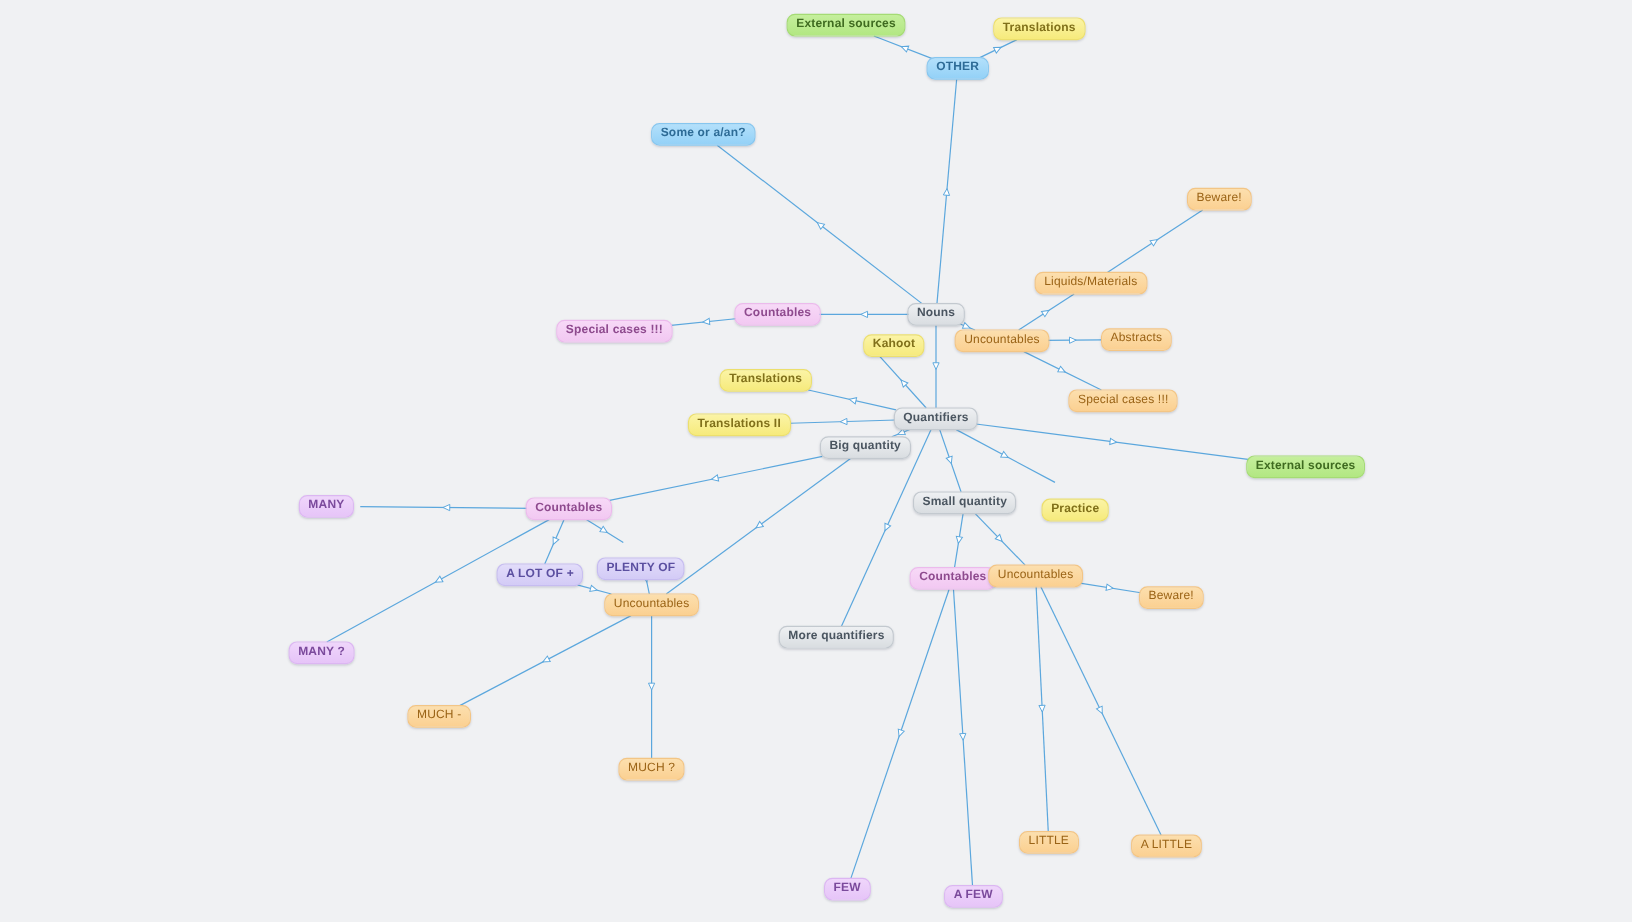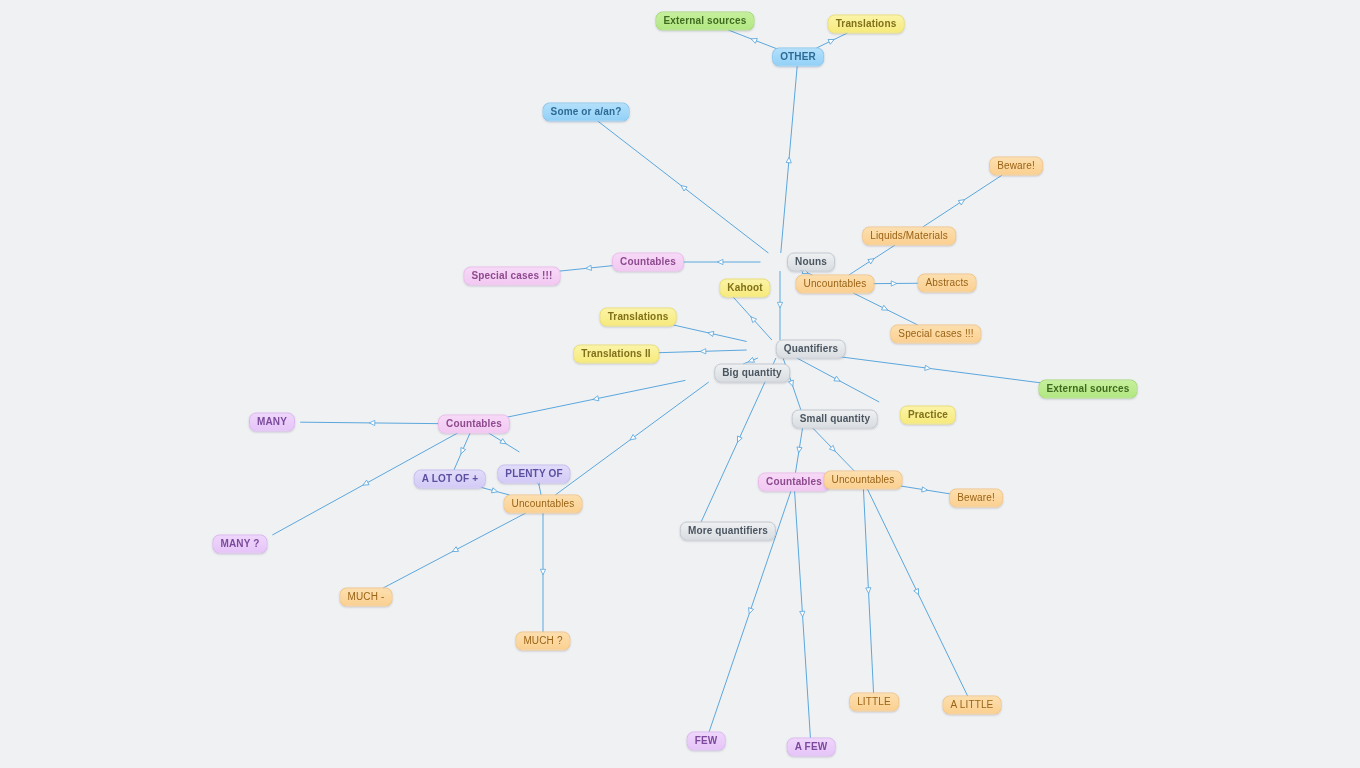--- a/index.html
+++ b/index.html
@@ -41,21 +41,20 @@
     box-shadow: 0 1px 2px rgba(60,70,90,0.22);
     border: 1px solid rgba(0,0,0,0.05);
     box-sizing: border-box;
   }
   
   .n-gray {
     background: linear-gradient(to bottom, #eef0f2 0%, #d9dde1 100%);
     color: #4a5560;
     border: 1px solid #c3c9cf;
     font-weight: bold;
-    margin-left: 31px;
   }
   .n-blue {
     background: linear-gradient(to bottom, #b3e0fb 0%, #93d1f7 100%);
     color: #2d6b96;
     border: 1px solid #86c6ef;
     font-weight: bold;
   }
   .n-green {
     background: linear-gradient(to bottom, #c5ef9c 0%, #b2e782 100%);
     color: #3f6b20;
@@ -259,32 +258,32 @@
       <div class="node n-pink" style="left: 512px; top: 276px;">Special cases !!!</div>
       <div class="node n-orange" style="left: 835px; top: 284px;">Uncountables</div>
       <div class="node n-orange" style="left: 947px; top: 283px;">Abstracts</div>
       <div class="node n-yellow" style="left: 725px; top: 288px; margin-left: 20px;">Kahoot</div>
       <div class="node n-yellow" style="left: 638px; top: 317px;">Translations</div>
       <div class="node n-orange" style="left: 936px; top: 334px;">Special cases !!!</div>
       <div class="node n-gray" style="left: 780px; top: 349px;">Quantifiers</div>
       <div class="node n-yellow" style="left: 616px; top: 354px;">Translations II</div>
       <div class="node n-gray" style="left: 721px; top: 373px;">Big quantity</div>
       <div class="node n-green" style="left: 1088px; top: 389px;">External sources</div>
-      <div class="node n-yellow" style="left: 896px; top: 415px; margin-left: 32px;">Practice</div>
+      <div class="node n-yellow" style="left: 896px; top: 425px;">Practice</div>
       <div class="node n-gray" style="left: 804px; top: 419px;">Small quantity</div>
       <div class="node n-pink" style="left: 474px; top: 424px;">Countables</div>
       <div class="node n-violet" style="left: 272px; top: 422px;">MANY</div>
       <div class="node n-purple" style="left: 534px; top: 474px;">PLENTY OF</div>
       <div class="node n-purple" style="left: 450px; top: 479px;">A LOT OF +</div>
       <div class="node n-pink" style="left: 794px; top: 482px;">Countables</div>
       <div class="node n-orange" style="left: 863px; top: 480px;">Uncountables</div>
       <div class="node n-orange" style="left: 976px; top: 498px;">Beware!</div>
       <div class="node n-orange" style="left: 543px; top: 504px;">Uncountables</div>
       <div class="node n-gray" style="left: 697px; top: 531px;">More quantifiers</div>
-      <div class="node n-violet" style="left: 240px; top: 544px;">MANY ?</div>
+      <div class="node n-violet" style="left: 268px; top: 544px;">MANY ?</div>
       <div class="node n-orange" style="left: 366px; top: 597px;">MUCH -</div>
       <div class="node n-orange" style="left: 543px; top: 641px;">MUCH ?</div>
       <div class="node n-orange" style="left: 874px; top: 702px;">LITTLE</div>
       <div class="node n-orange" style="left: 972px; top: 705px;">A LITTLE</div>
       <div class="node n-violet" style="left: 706px; top: 741px;">FEW</div>
       <div class="node n-violet" style="left: 811px; top: 747px;">A FEW</div>
     </div>
 </div>
 
 </body></html>

